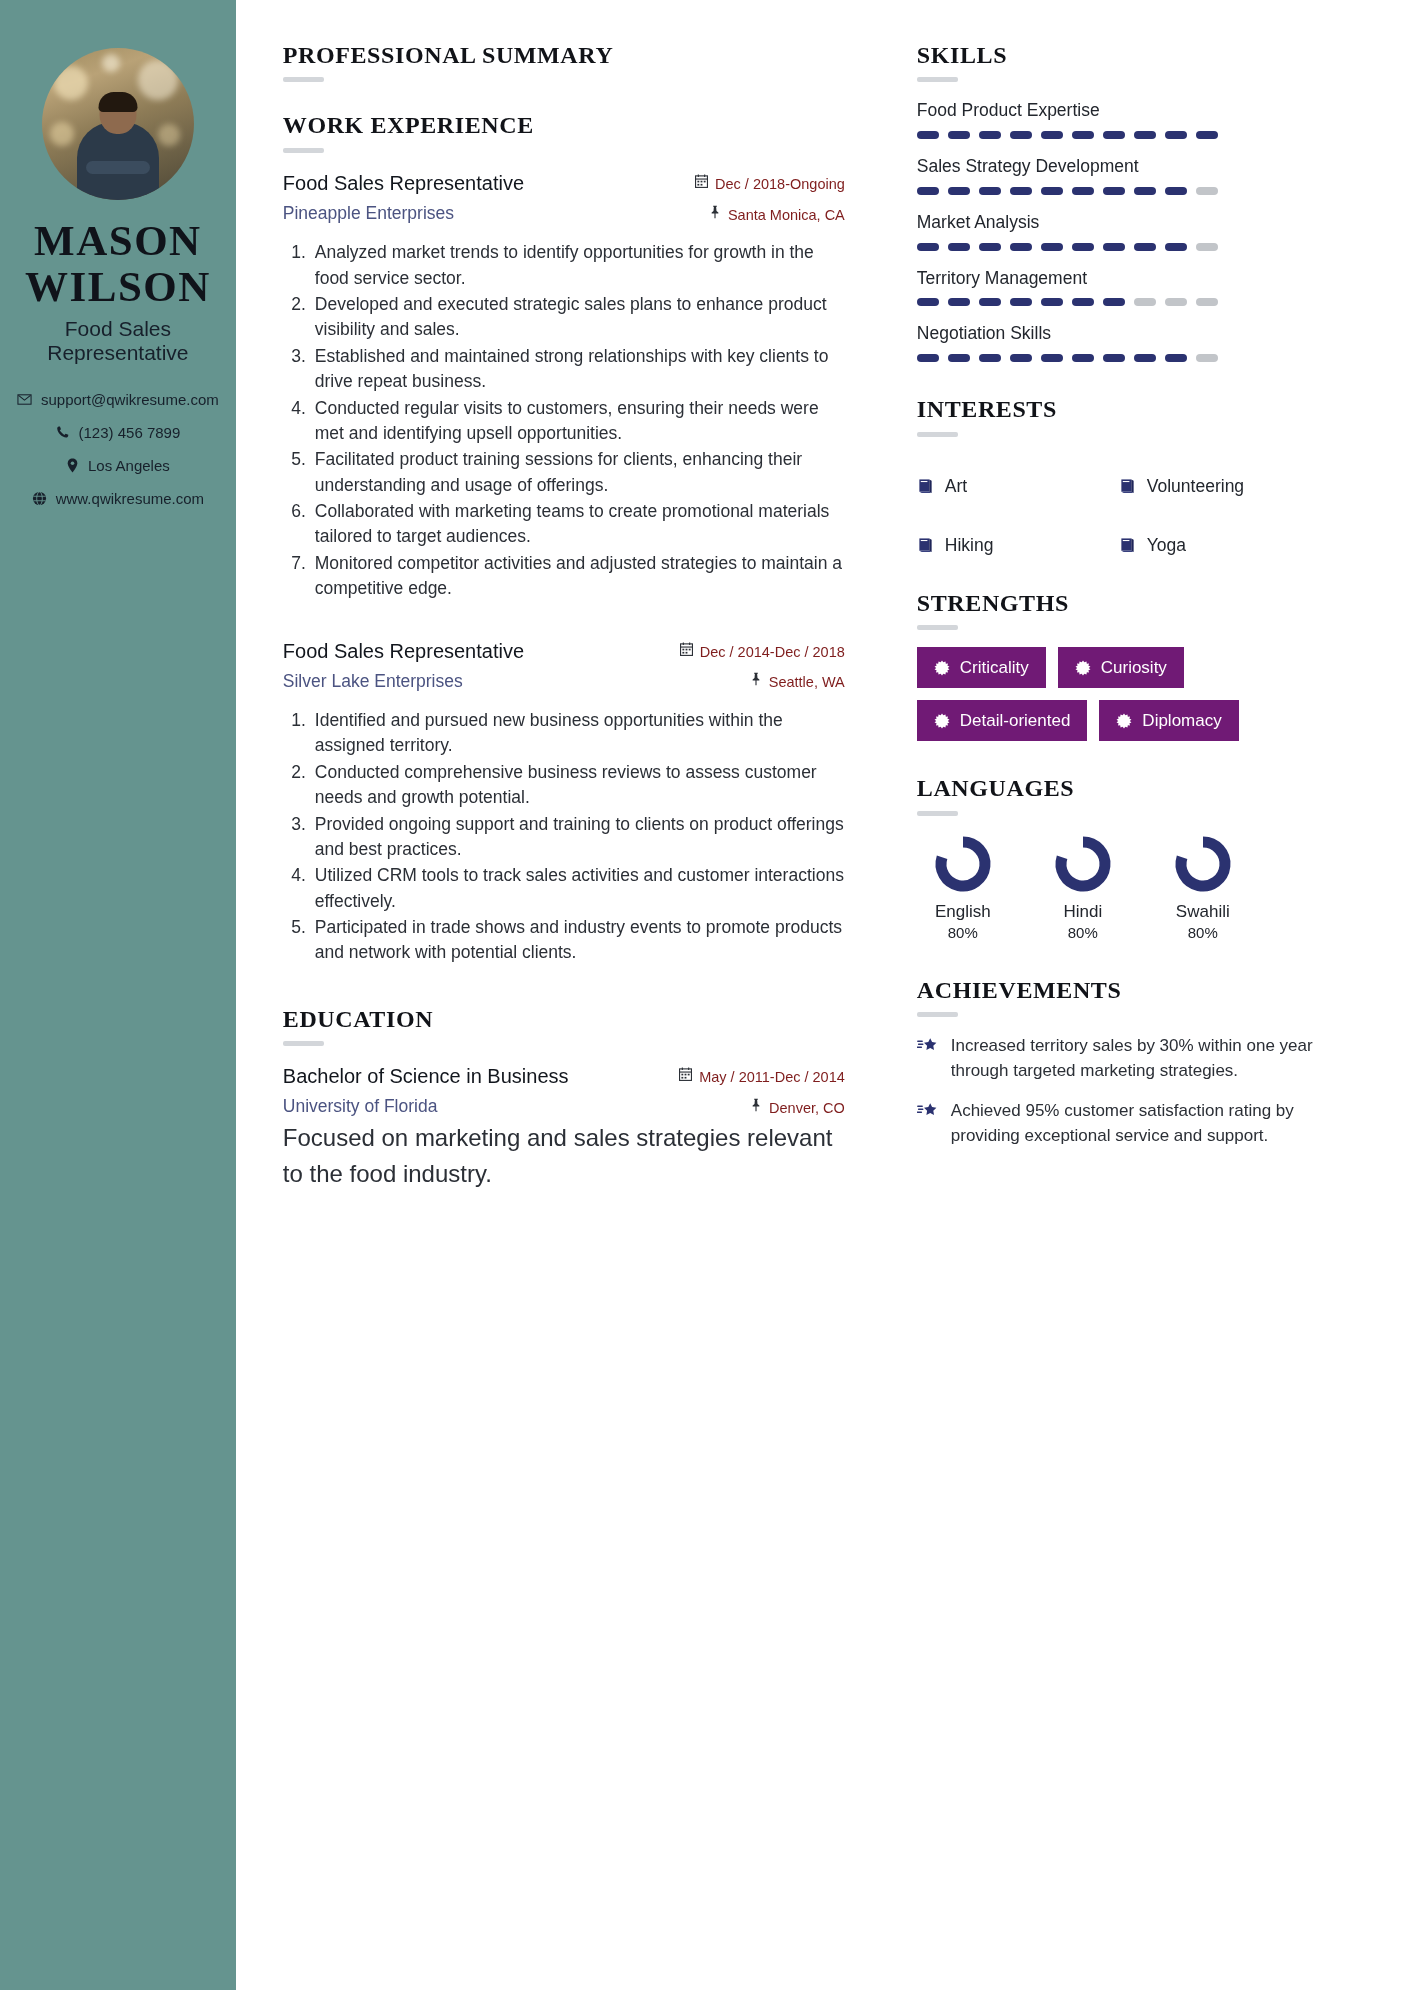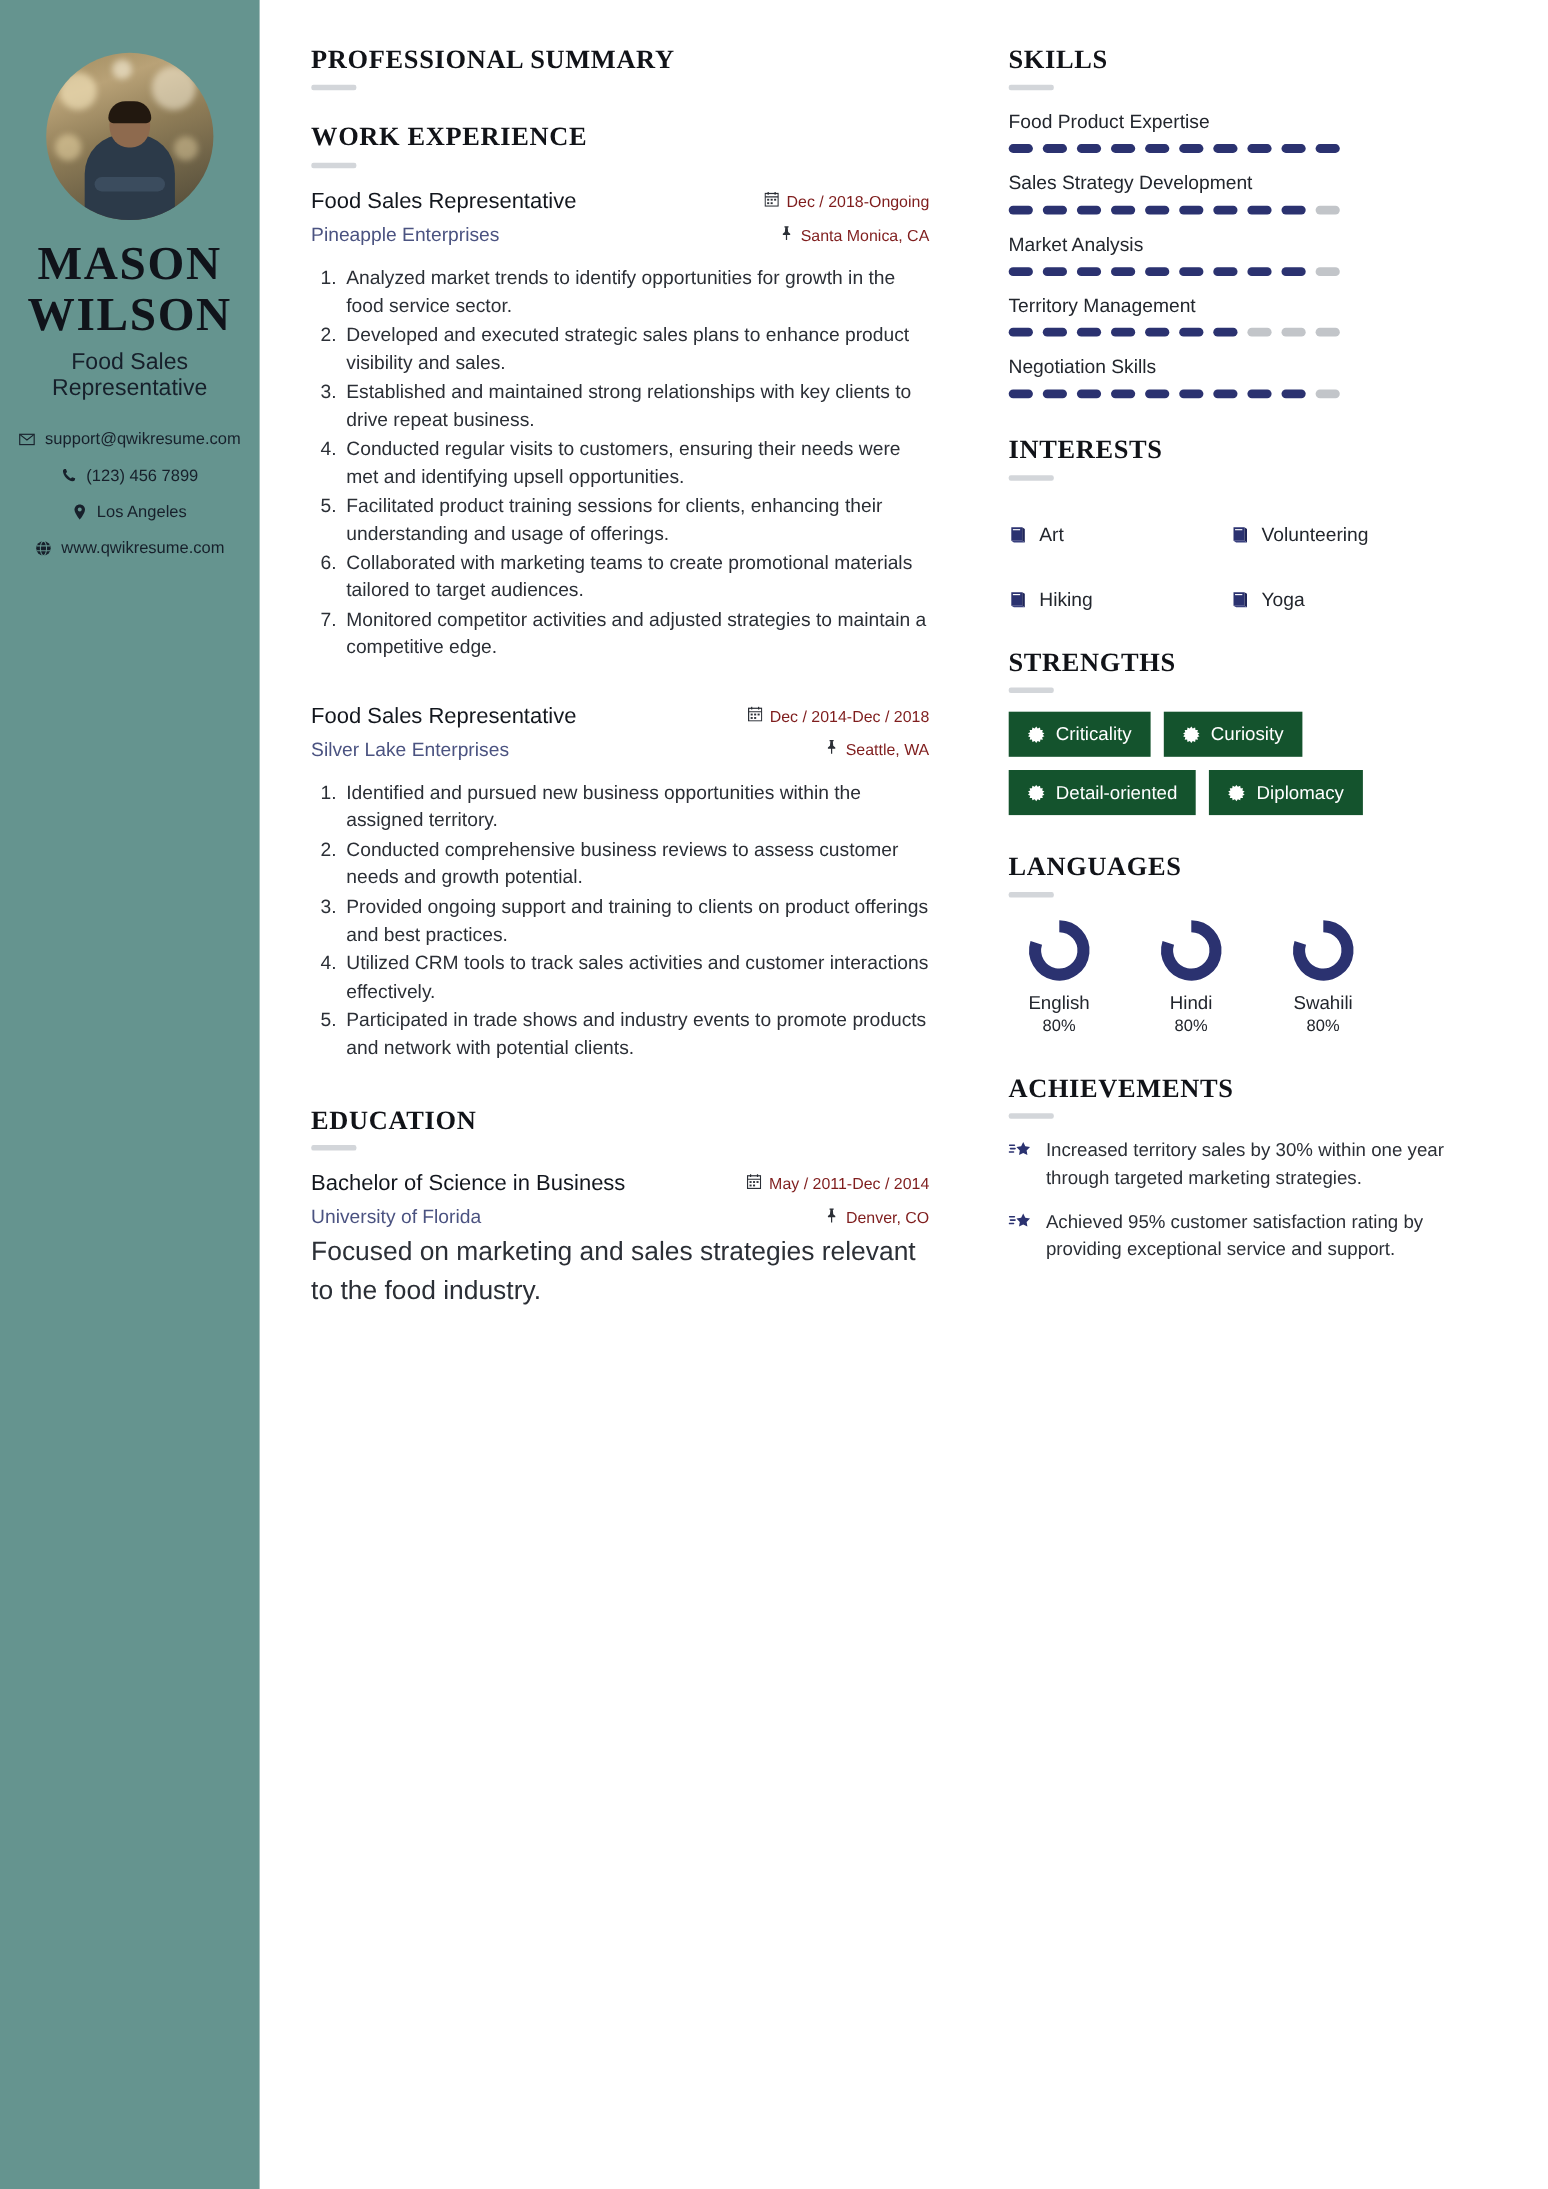--- a/index.html
+++ b/index.html
@@ -235,21 +235,21 @@
   }
   .interest svg { display: block; flex: 0 0 auto; }
 
   
   .strengths-wrap {
     display: flex;
     flex-wrap: wrap;
     gap: 12px;
   }
   .strength {
-    background: #14532d;
+    background: #701a75;
     color: #ffffff;
     font-size: 17px;
     padding: 10px 17px;
     display: flex;
     align-items: center;
     gap: 10px;
     line-height: 1.25;
   }
   .strength svg { display: block; flex: 0 0 auto; }
 

